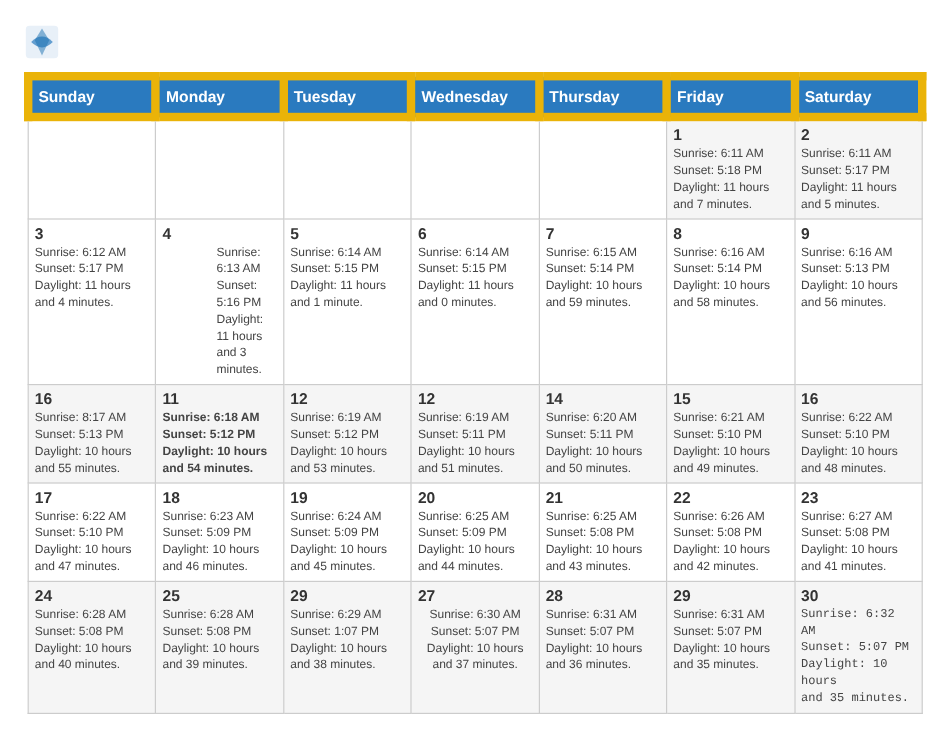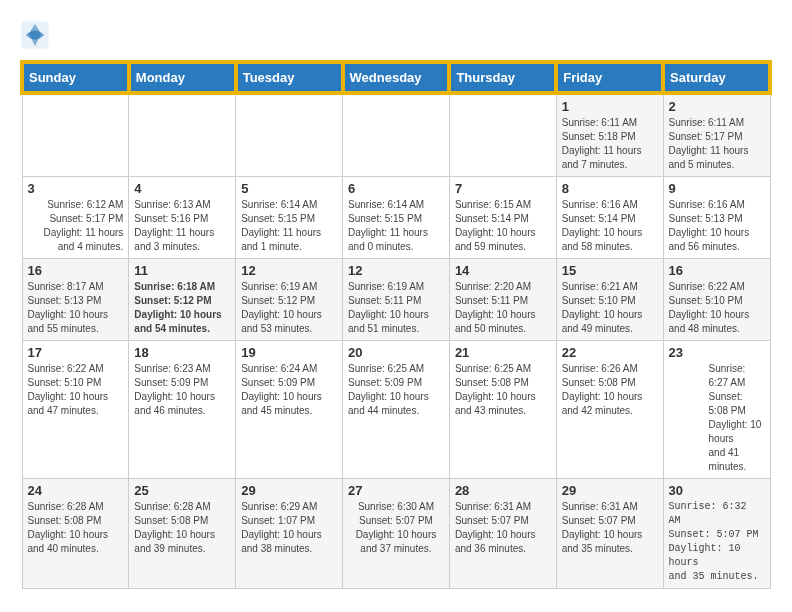--- a/index.html
+++ b/index.html
@@ -51,21 +51,21 @@
       border-collapse: collapse;
       table-layout: fixed;
     }
     thead tr th {
       background: #2a7abf;
       color: #fff;
       font-size: 13px;
       font-weight: bold;
       padding: 6px 5px;
       text-align: left;
-      border: 4px solid #eab308;
+      border: 7px solid #eab308;
     }
     tbody tr td {
       border: 1px solid #ccc;
       vertical-align: top;
       padding: 4px 5px;
       font-size: 10px;
       color: #333;
       height: 80px;
       background: #fff;
     }
@@ -138,28 +138,28 @@
           <span class="day-num">2</span>
           <div class="day-info" style="white-space: pre-line;">Sunrise: 6:11 AM
 Sunset: 5:17 PM
 Daylight: 11 hours
 and 5 minutes.</div>
         </td>
       </tr>
       <tr>
         <td>
           <span class="day-num">3</span>
-          <div class="day-info" style="white-space: pre-line; text-align: right;">Sunrise: 6:12 AM
+          <div class="day-info" style="white-space: pre-line;">Sunrise: 6:12 AM
 Sunset: 5:17 PM
 Daylight: 11 hours
 and 4 minutes.</div>
         </td>
         <td>
           <span class="day-num">4</span>
-          <div class="day-info" style="white-space: pre-line;">Sunrise: 6:13 AM
+          <div class="day-info" style="white-space: pre-line; margin-left: 45px;">Sunrise: 6:13 AM
 Sunset: 5:16 PM
 Daylight: 11 hours
 and 3 minutes.</div>
         </td>
         <td>
           <span class="day-num">5</span>
           <div class="day-info" style="white-space: pre-line;">Sunrise: 6:14 AM
 Sunset: 5:15 PM
 Daylight: 11 hours
 and 1 minute.</div>
@@ -217,21 +217,21 @@
         </td>
         <td>
           <span class="day-num">12</span>
           <div class="day-info" style="white-space: pre-line;">Sunrise: 6:19 AM
 Sunset: 5:11 PM
 Daylight: 10 hours
 and 51 minutes.</div>
         </td>
         <td>
           <span class="day-num">14</span>
-          <div class="day-info" style="white-space: pre-line;">Sunrise: 2:20 AM
+          <div class="day-info" style="white-space: pre-line;">Sunrise: 6:20 AM
 Sunset: 5:11 PM
 Daylight: 10 hours
 and 50 minutes.</div>
         </td>
         <td>
           <span class="day-num">15</span>
           <div class="day-info" style="white-space: pre-line;">Sunrise: 6:21 AM
 Sunset: 5:10 PM
 Daylight: 10 hours
 and 49 minutes.</div>
@@ -282,21 +282,21 @@
         </td>
         <td>
           <span class="day-num">22</span>
           <div class="day-info" style="white-space: pre-line;">Sunrise: 6:26 AM
 Sunset: 5:08 PM
 Daylight: 10 hours
 and 42 minutes.</div>
         </td>
         <td>
           <span class="day-num">23</span>
-          <div class="day-info" style="white-space: pre-line; margin-left: 40px;">Sunrise: 6:27 AM
+          <div class="day-info" style="white-space: pre-line;">Sunrise: 6:27 AM
 Sunset: 5:08 PM
 Daylight: 10 hours
 and 41 minutes.</div>
         </td>
       </tr>
       <tr>
         <td>
           <span class="day-num">24</span>
           <div class="day-info" style="white-space: pre-line;">Sunrise: 6:28 AM
 Sunset: 5:08 PM

